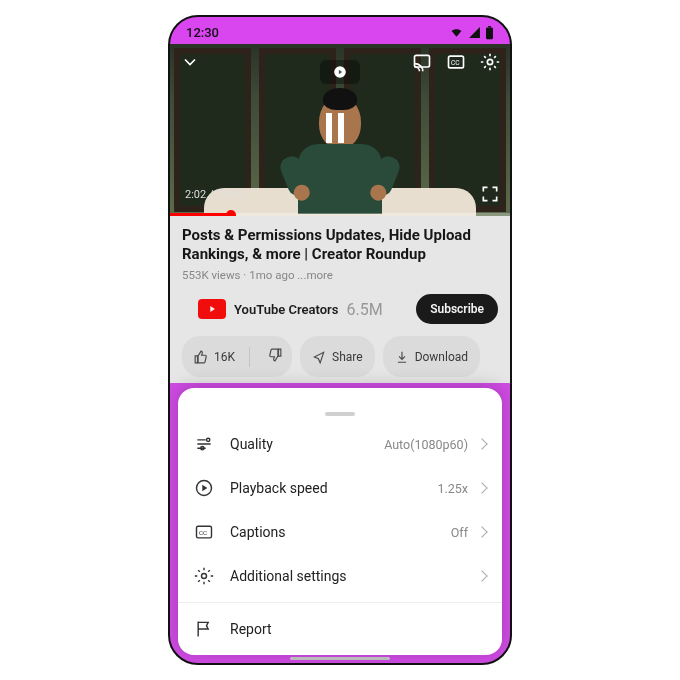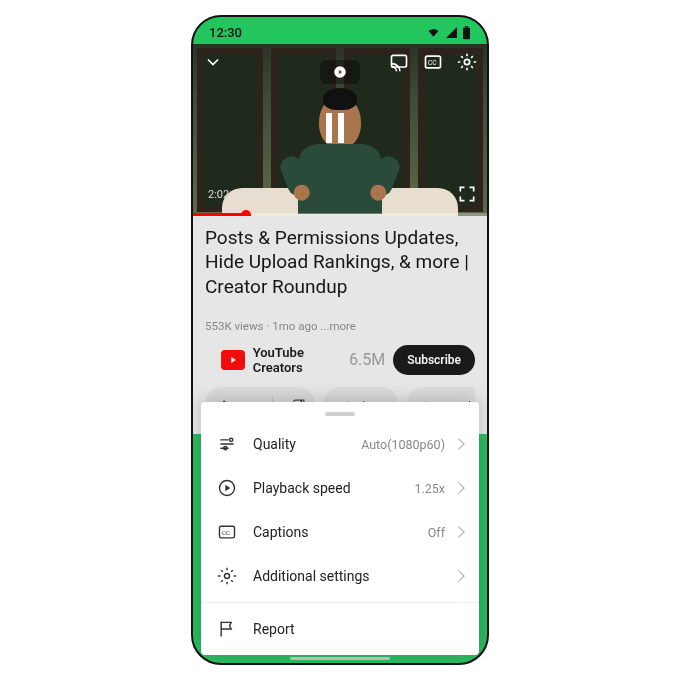--- a/index.html
+++ b/index.html
@@ -3,22 +3,22 @@
 <meta charset="utf-8">
 <style>
   * { box-sizing: border-box; margin: 0; padding: 0; }
   body {
     width: 680px; height: 680px;
     background: #fff;
     font-family: Roboto, Arial, sans-serif;
     display: flex; align-items: center; justify-content: center;
   }
   .phone {
-    width: 298px; height: 650px;
-    background: #22c55e;
+    width: 344px; height: 650px;
+    background: #d946ef;
     border: 2px solid #111;
     border-radius: 30px;
     position: relative;
     overflow: hidden;
   }
   .statusbar {
     display: flex; justify-content: space-between; align-items: center;
     padding: 8px 16px 4px; font-size: 13px; color: #111; font-weight: 500;
   }
   .status-icons { display: flex; gap: 4px; align-items: center; }
@@ -59,43 +59,43 @@
   .time-row {
     position:absolute; bottom:12px; left:15px; right:10px;
     display:flex; align-items:center; color:#ddd; font-size:11px;
   }
   .fs-ic { margin-left:auto; }
   .seekbar { position:absolute; bottom:0; left:0; right:0; height:3px; background:rgba(255,255,255,.3); }
   .seek-prog { height:100%; width:18%; background:#ff0000; position:relative; }
   .seek-dot { position:absolute; right:-5px; top:-3.5px; width:10px; height:10px; background:#ff0000; border-radius:50%; }
 
   .meta { padding:10px 12px 6px; background:#f2f2f2; }
-  .title { font-size:19px; font-weight:400; color:#0b0b0b; line-height:1.28; }
-  .subline { font-size:11.5px; color:#888; margin-top:20px; }
+  .title { font-size:15px; font-weight:700; color:#0b0b0b; line-height:1.28; }
+  .subline { font-size:11.5px; color:#888; margin-top:4px; }
   .channel-row { display:flex; align-items:center; gap:8px; margin-top:12px;padding-left:16px; }
   .ch-badge { width:28px; height:20px; background:#ff0000; border-radius:4px; display:flex; align-items:center; justify-content:center; }
   .ch-badge svg { width:10px; height:10px; fill:#fff; }
   .ch-name { font-size:13px; font-weight:600; color:#111; }
   .subs { font-size:16px; color:#9a9a9a; }
   .sub-btn { margin-left:auto; background:#0f0f0f; color:#fff; font-size:12px; font-weight:600; padding:8px 14px; border-radius:18px; }
   .action-chips { display:flex; gap:8px; margin-top:12px; overflow:hidden; }
   .chip {
     background:#e6e6e6; border-radius:18px; padding:6px 12px;
     display:flex; align-items:center; gap:6px; font-size:12px; color:#333; flex-shrink:0;
   }
   .chip svg { width:14px; height:14px; stroke:#444; fill:none; stroke-width:2; }
   .like-chip { padding-right:0; }
   .divider { width:1px; height:20px; background:#ccc; margin:0 2px 0 8px; }
   .dislike { padding:6px 10px; }
 
   .sheet {
     position:absolute; left:8px; right:8px; bottom:8px;
-    background:#fff; border-radius:4px;
+    background:#fff; border-radius:16px;
     box-shadow:0 -2px 18px rgba(0,0,0,.2);
-    padding:8px 0 4px;
+    padding:22px 0 4px;
   }
   .grab { width:30px; height:4px; background:#d0d0d0; border-radius:2px; margin:2px auto 6px; }
   .sheet-row {
     display:flex; align-items:center; padding:12px 16px;
     font-size:14px; color:#222;
   }
   .sheet-row .ric { width:20px; height:20px; margin-right:16px; }
   .sheet-row .ric svg { width:100%; height:100%; stroke:#333; fill:none; stroke-width:1.7; }
   .sheet-val { margin-left:auto; font-size:12.5px; color:#888; margin-right:10px; }
   .chev { width:8px; height:8px; border-right:1.6px solid #aaa; border-bottom:1.6px solid #aaa; transform:rotate(-45deg); }

